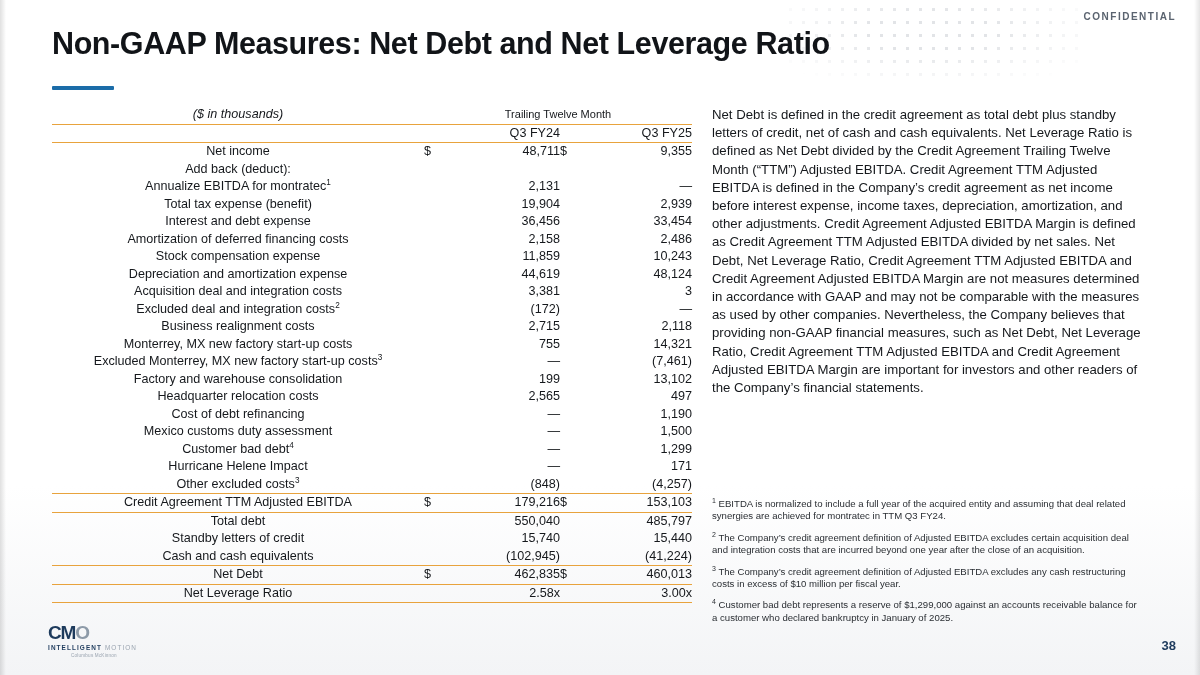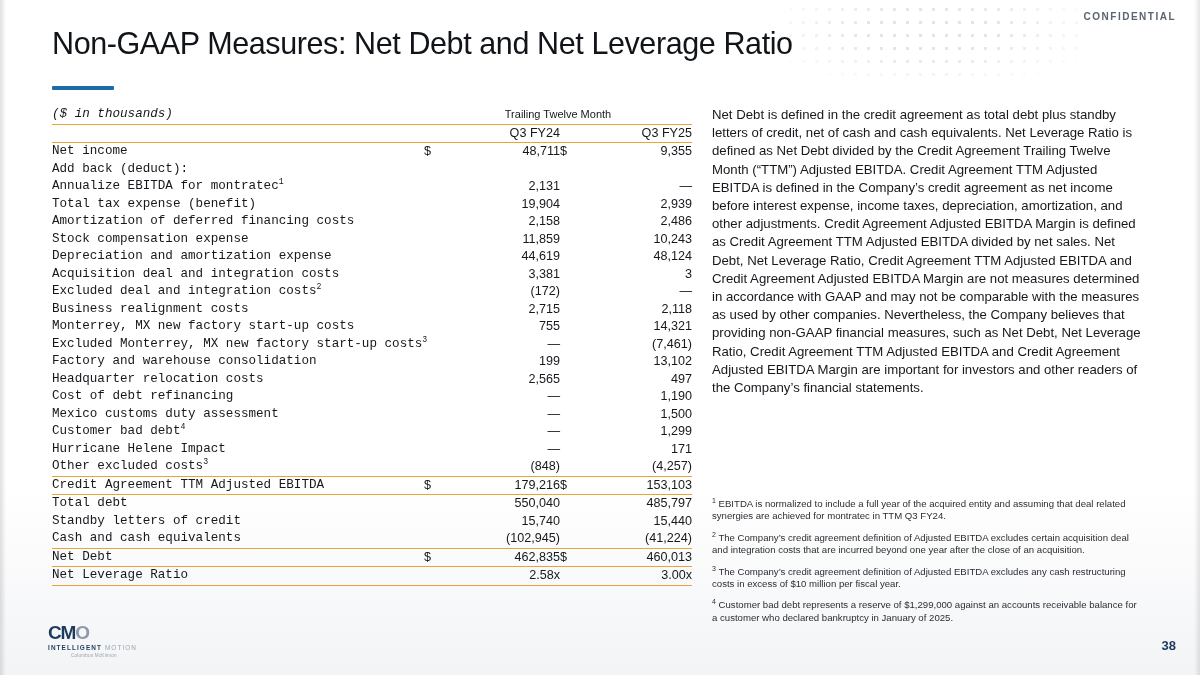--- a/index.html
+++ b/index.html
@@ -55,21 +55,21 @@
     color: #5b6470;
     font-weight: 600;
   }
 
   
   .title {
     position: absolute;
     left: 52px;
     top: 26px;
     font-size: 30.5px;
-    font-weight: normal;
+    font-weight: bold;
     color: #111418;
     letter-spacing: -0.4px;
     white-space: nowrap;
   }
   .title-rule {
     position: absolute;
     left: 52px;
     top: 86px;
     width: 62px;
     height: 4px;
@@ -97,21 +97,21 @@
     vertical-align: bottom;
     line-height: 17.5px;
     white-space: nowrap;
   }
   col.c-label { width: 372px; }
   col.c-cur1  { width: 26px;  }
   col.c-val1  { width: 110px; }
   col.c-cur2  { width: 26px;  }
   col.c-val2  { width: 106px; }
 
-  .lbl      { text-align: left; font-family: Liberation Mono, monospace; }
+  .lbl      { text-align: center; }
   .cur      { text-align: left;  padding-left: 4px; }
   .val      { text-align: right; padding-right: 6px; }
 
   .ind0 { padding-left: 0px; }
   .ind1 { padding-left: 16px; }
 
   .units {
     font-style: italic;
     font-size: 12.6px;
     color: #15181c;
@@ -265,20 +265,27 @@
             <td class="val">—</td>
           </tr>
           <tr>
             <td class="lbl ind1">Total tax expense (benefit)</td>
             <td class="cur"></td>
             <td class="val">19,904</td>
             <td class="cur"></td>
             <td class="val">2,939</td>
           </tr>
           <tr>
+            <td class="lbl ind1">Interest and debt expense</td>
+            <td class="cur"></td>
+            <td class="val">36,456</td>
+            <td class="cur"></td>
+            <td class="val">33,454</td>
+          </tr>
+          <tr>
             <td class="lbl ind1">Amortization of deferred financing costs</td>
             <td class="cur"></td>
             <td class="val">2,158</td>
             <td class="cur"></td>
             <td class="val">2,486</td>
           </tr>
           <tr>
             <td class="lbl ind1">Stock compensation expense</td>
             <td class="cur"></td>
             <td class="val">11,859</td>

